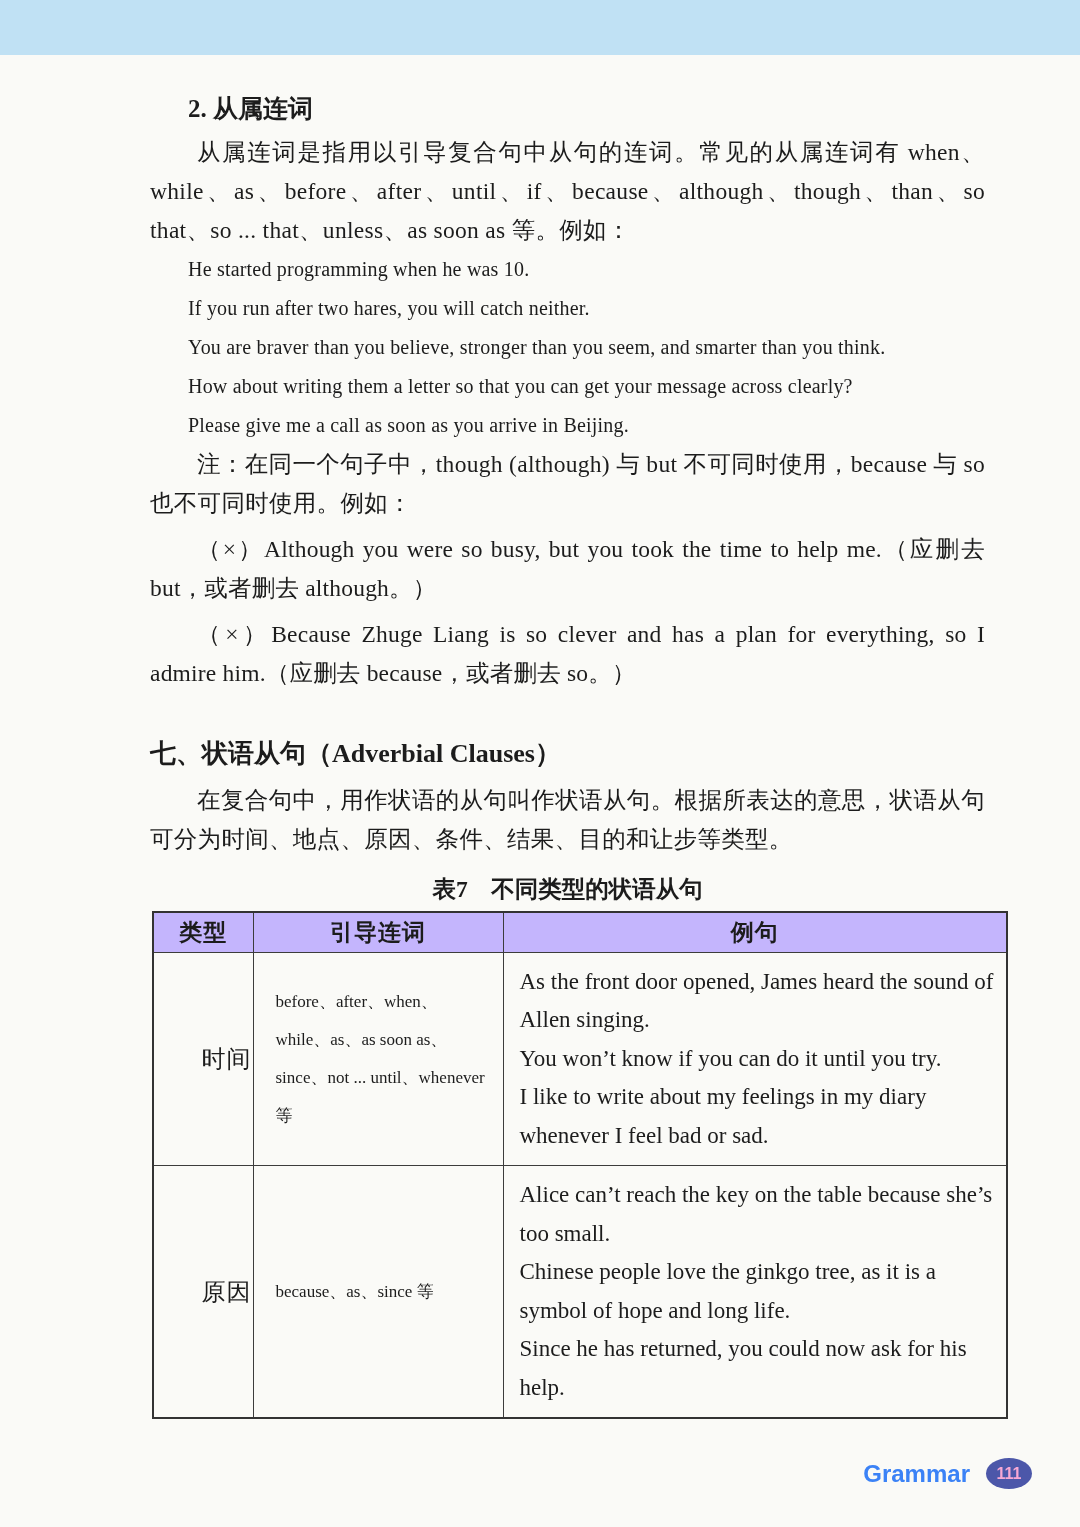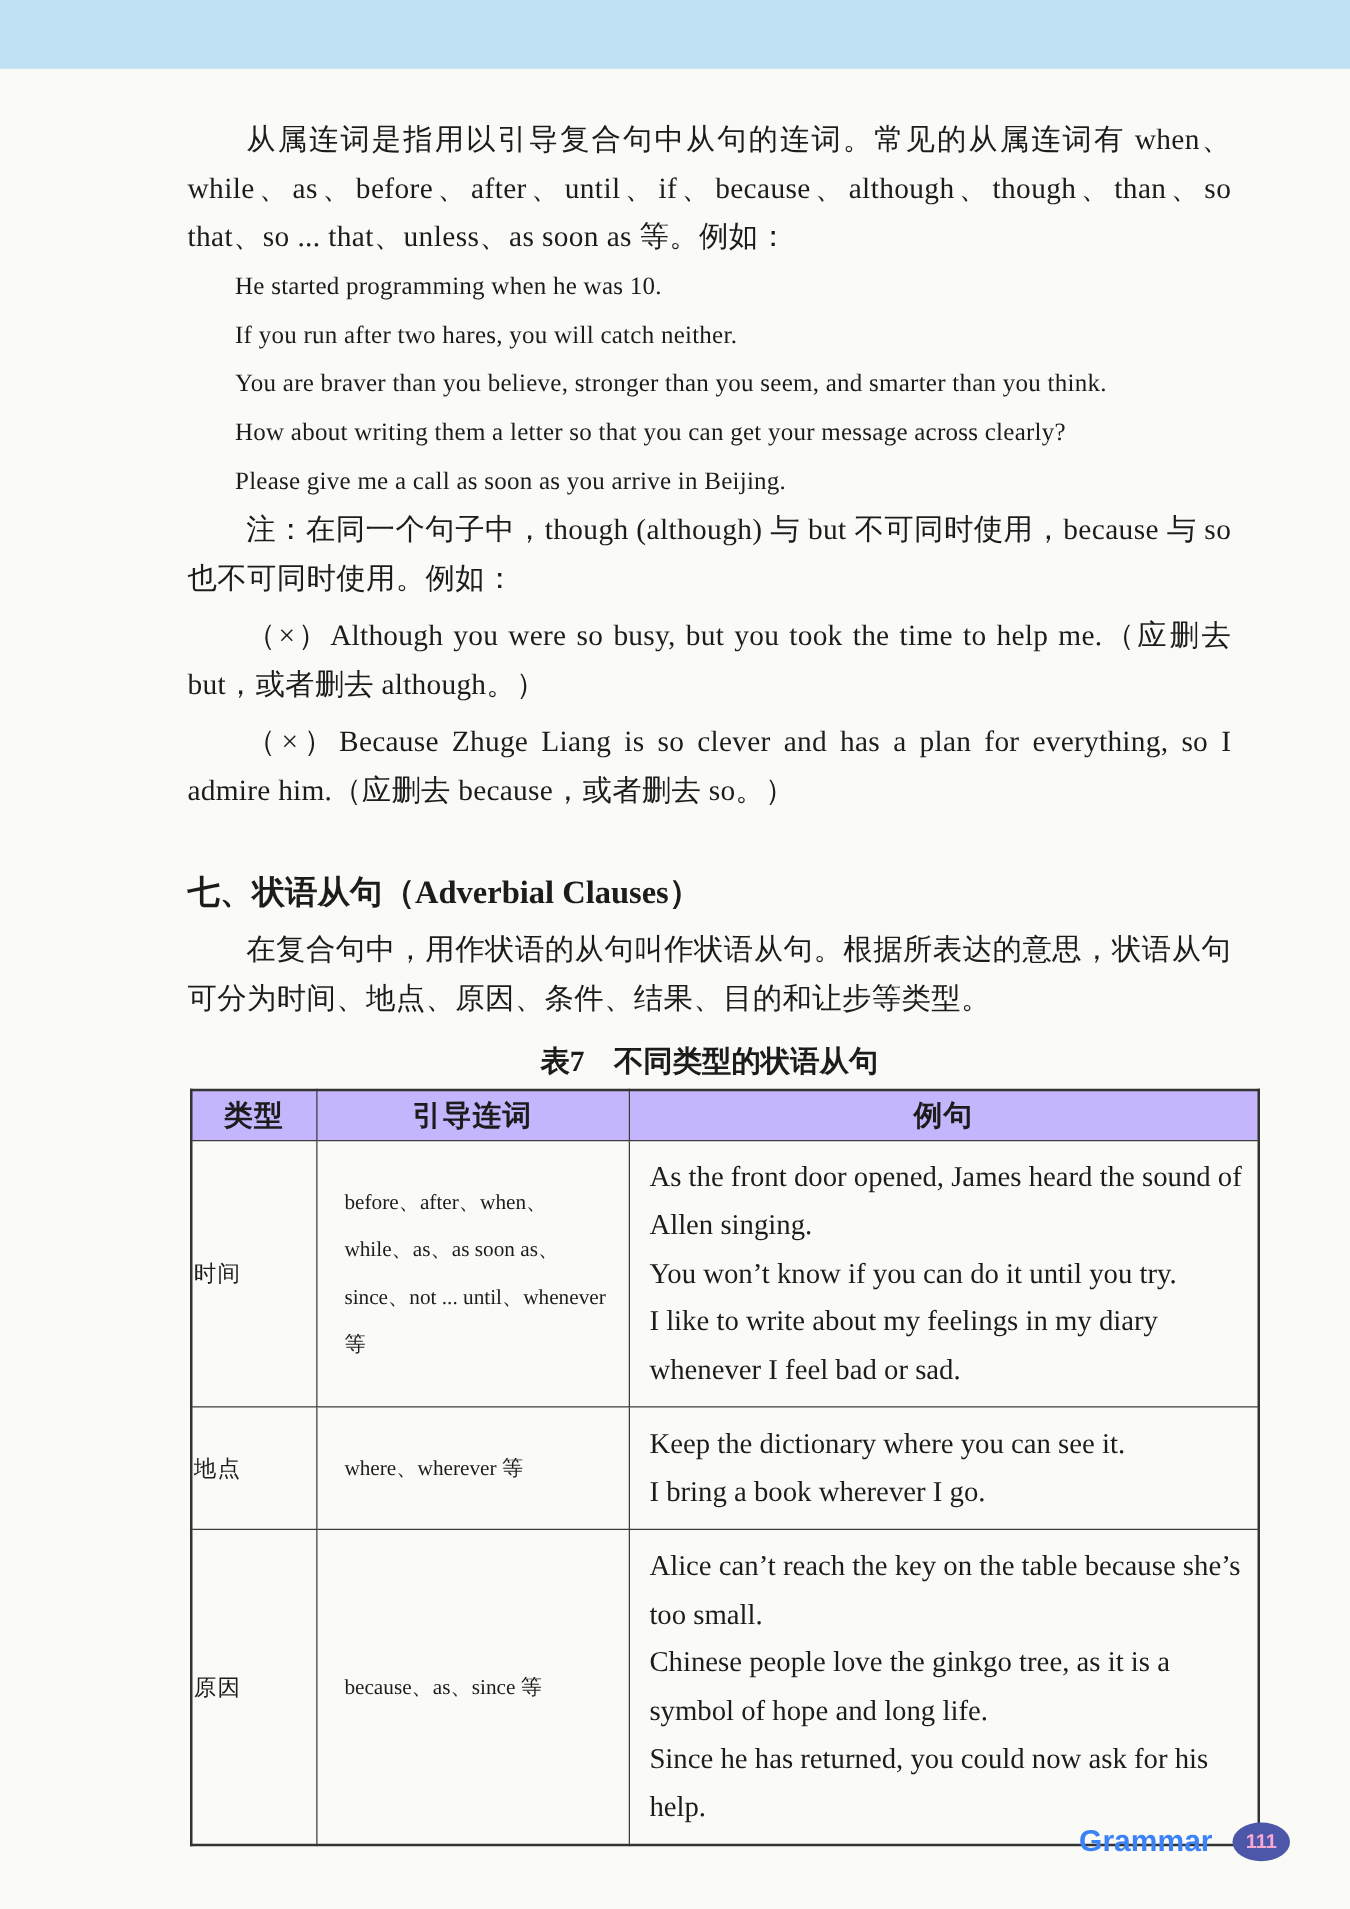--- a/index.html
+++ b/index.html
@@ -51,22 +51,22 @@
   table.gram { border: 2.5px solid #333; }
   th.c-type, td.c-type { width: 100px; }
   th.c-conj, td.c-conj { width: 250px; }
   table.gram thead th {
     background: #c4b5fd;
     font-size: 23px; font-weight: bold;
     height: 40px; text-align: center;
     letter-spacing: 1px;
   }
   td.c-type {
-    text-align: left; vertical-align: middle;
-    font-size: 18px; letter-spacing: 1px;
+    text-align: right; vertical-align: middle;
+    font-size: 24px; letter-spacing: 1px;
   }
   td.c-conj {
     vertical-align: middle; font-size: 17px;
     padding: 10px 12px 10px 22px; line-height: 38px;
   }
   td.c-ex {
     vertical-align: middle; font-size: 23px;
     padding: 10px 12px 10px 16px; line-height: 38.5px;
   }
   tr.r-time  { height: 155px; }
@@ -91,20 +91,21 @@
   }
 </style>
 </head>
 <body>
 
 <div class="page">
   <div class="top-bar"></div>
 
   <div class="content">
 
+    <div class="sub-heading">2. 从属连词</div>
 
     <p class="body-par">从属连词是指用以引导复合句中从句的连词。常见的从属连词有 when、while、as、before、after、until、if、because、although、though、than、so that、so ... that、unless、as soon as 等。例如：</p>
 
     <p class="example">He started programming when he was 10.</p>
     <p class="example">If you run after two hares, you will catch neither.</p>
     <p class="example">You are braver than you believe, stronger than you seem, and smarter than you think.</p>
     <p class="example">How about writing them a letter so that you can get your message across clearly?</p>
     <p class="example">Please give me a call as soon as you arrive in Beijing.</p>
 
     <p class="body-par">注：在同一个句子中，though (although) 与 but 不可同时使用，because 与 so 也不可同时使用。例如：</p>
@@ -129,28 +130,20 @@
       <tbody>
         <tr class="r-time">
           <td class="c-type">时间</td>
           <td class="c-conj">before、after、when、while、as、as soon as、since、not ... until、whenever 等</td>
           <td class="c-ex">
             <div>As the front door opened, James heard the sound of Allen singing.</div>
             <div>You won’t know if you can do it until you try.</div>
             <div>I like to write about my feelings in my diary whenever I feel bad or sad.</div>
           </td>
         </tr>
-        <tr class="r-place">
-          <td class="c-type">地点</td>
-          <td class="c-conj">where、wherever 等</td>
-          <td class="c-ex">
-            <div>Keep the dictionary where you can see it.</div>
-            <div>I bring a book wherever I go.</div>
-          </td>
-        </tr>
         <tr class="r-cause">
           <td class="c-type">原因</td>
           <td class="c-conj">because、as、since 等</td>
           <td class="c-ex">
             <div>Alice can’t reach the key on the table because she’s too small.</div>
             <div>Chinese people love the ginkgo tree, as it is a symbol of hope and long life.</div>
             <div>Since he has returned, you could now ask for his help.</div>
           </td>
         </tr>
 

